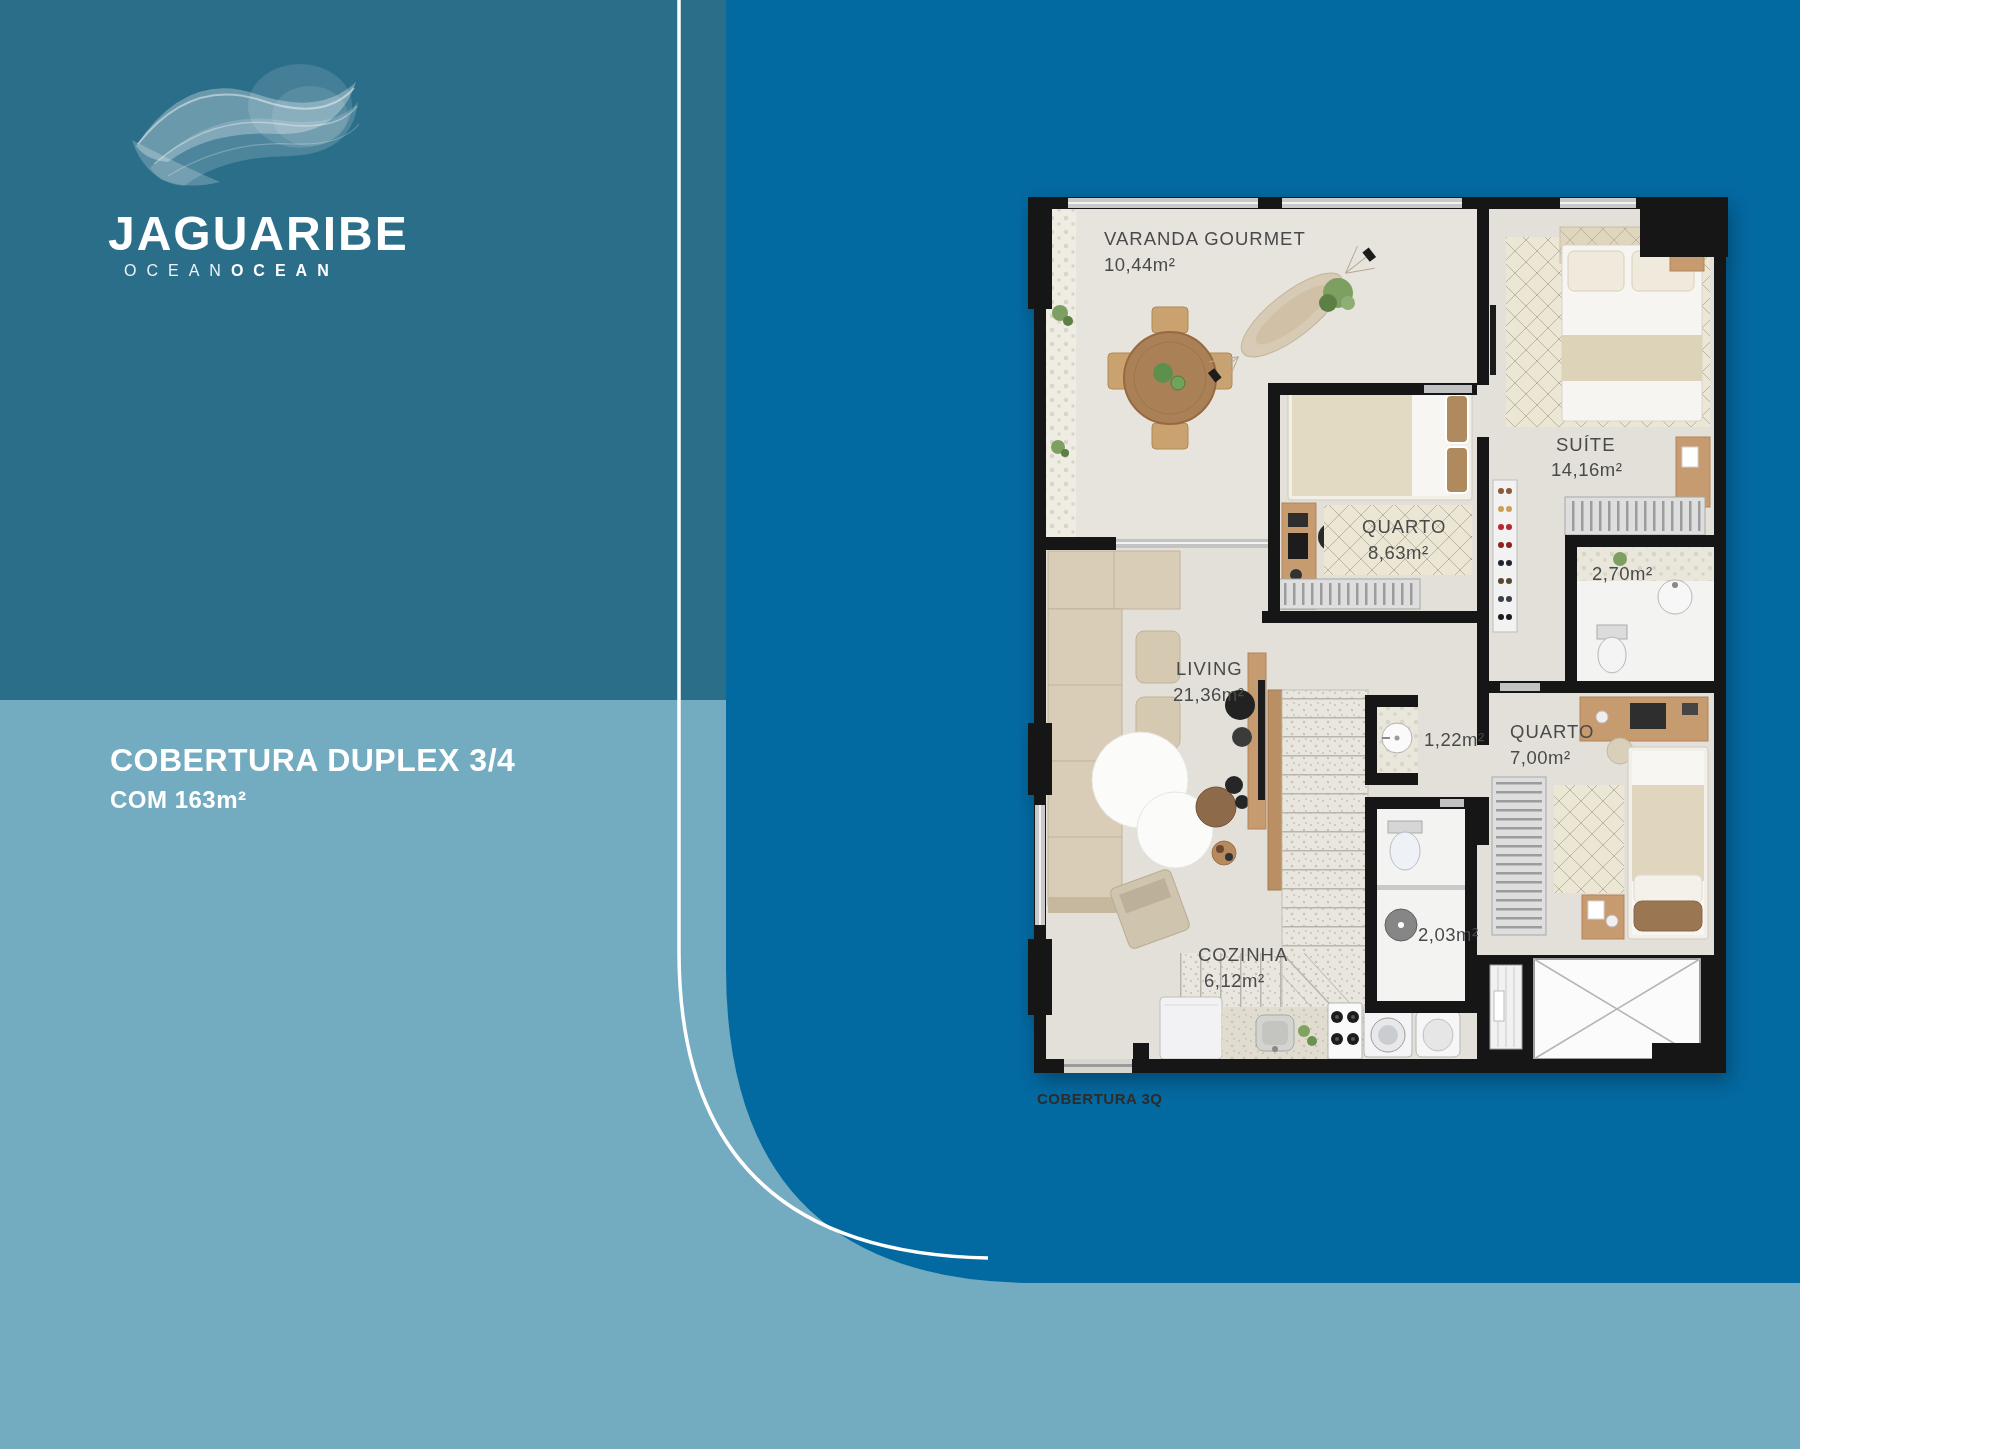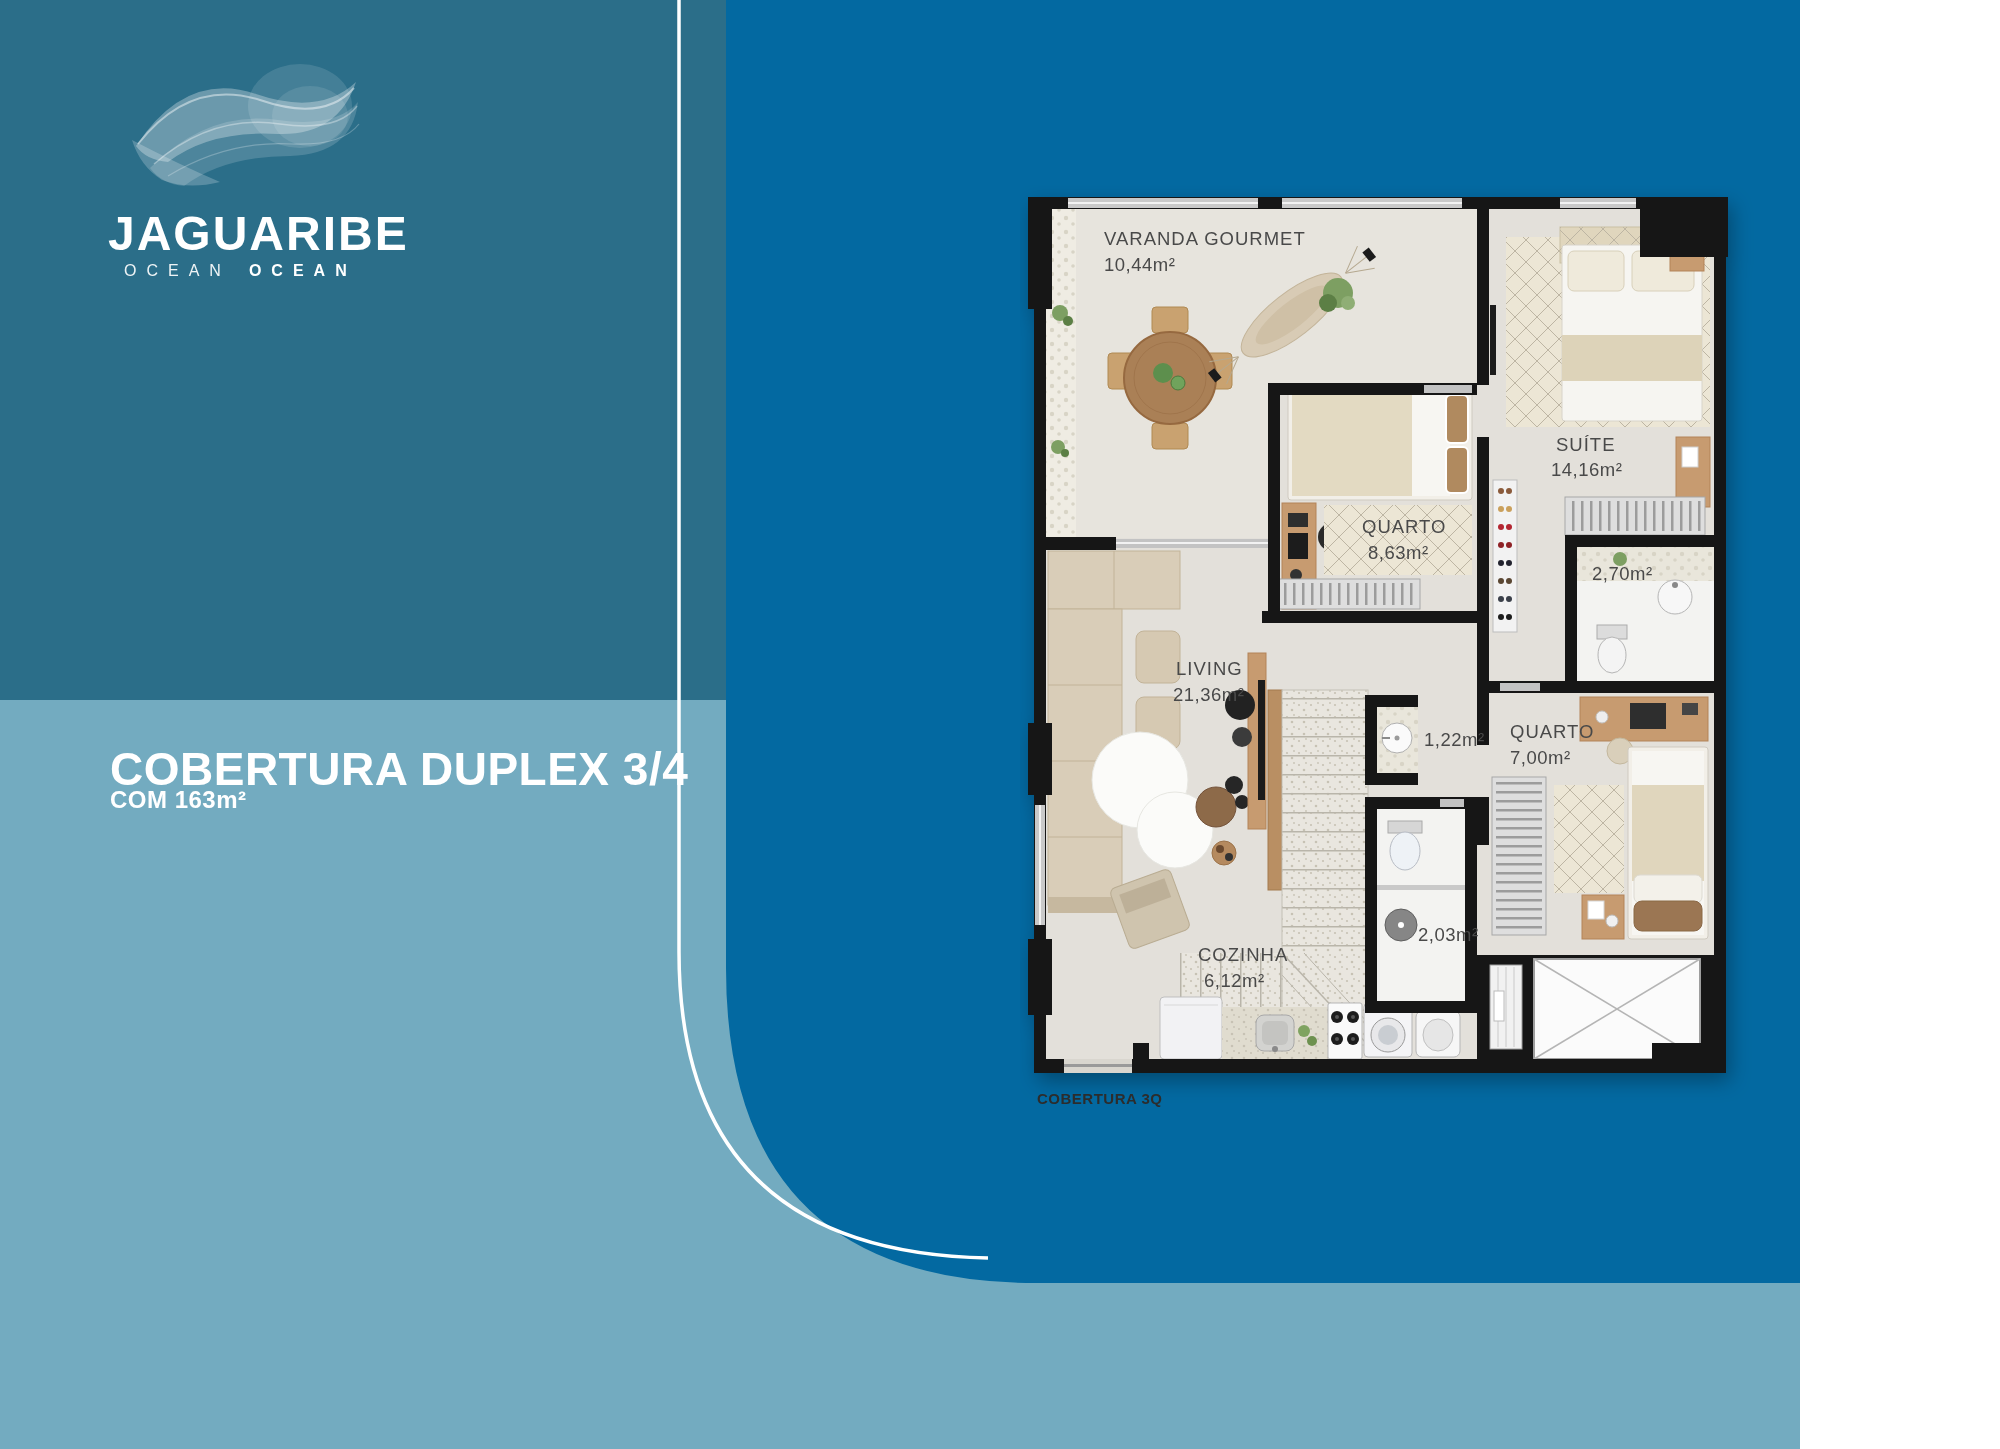--- a/index.html
+++ b/index.html
@@ -2,24 +2,24 @@
 <html><head>
 <meta charset="utf-8">
 <style>
   html,body{margin:0;padding:0;}
   .page{position:relative;width:1788px;height:1449px;overflow:hidden;background:#0369a1;
         font-family:"Liberation Sans",sans-serif;padding-left:12px;}
   .bg-svg{position:absolute;left:0;top:0;width:2000px;height:1449px;}
   .brand-name{position:absolute;left:108px;top:206px;color:#ffffff;font-size:48px;
               font-weight:700;letter-spacing:2px;}
   .brand-tagline{position:absolute;left:124px;top:262px;color:#ffffff;font-size:16px;
-                 letter-spacing:10px;display:flex;gap:18px;}
+                 letter-spacing:10px;display:flex;}
   .brand-tagline .w1{font-weight:400;opacity:.92;}
   .brand-tagline .w2{font-weight:800;}
-  .panel-title{position:absolute;left:110px;top:742px;color:#ffffff;font-size:46px;
+  .panel-title{position:absolute;left:110px;top:742px;color:#ffffff;font-size:32px;
                font-weight:700;letter-spacing:.5px;}
   .panel-sub{position:absolute;left:110px;top:786px;color:#ffffff;font-size:24px;
              font-weight:700;letter-spacing:.5px;}
   .logo-wave{position:absolute;left:128px;top:44px;}
   .plan-svg{position:absolute;left:1020px;top:185px;}
   .plan-name{fill:#4a4a4a;font-size:18.5px;letter-spacing:1px;font-weight:400;}
   .plan-area{fill:#4a4a4a;font-size:18.5px;letter-spacing:.5px;font-weight:400;}
   .plan-caption{fill:#2c2c2c;font-size:15px;font-weight:600;letter-spacing:.5px;}
 </style>
 </head>

